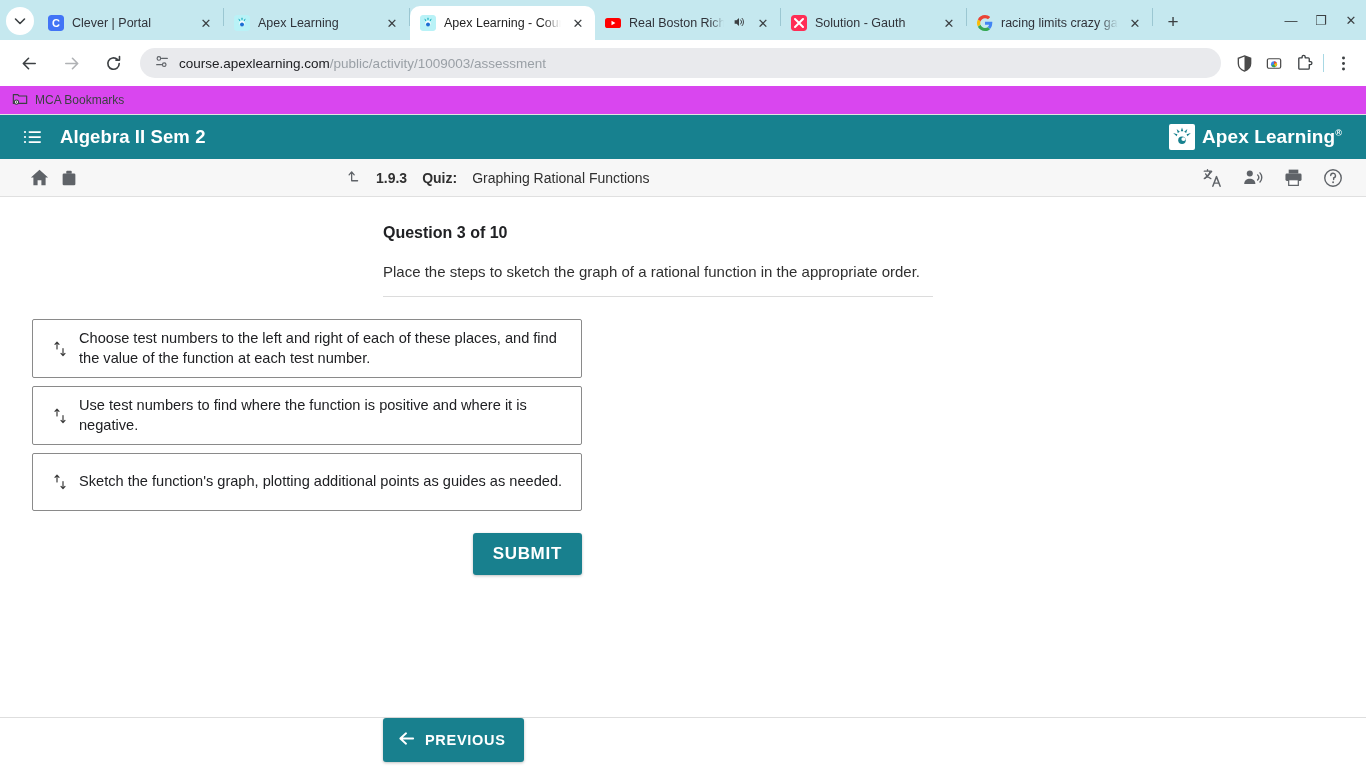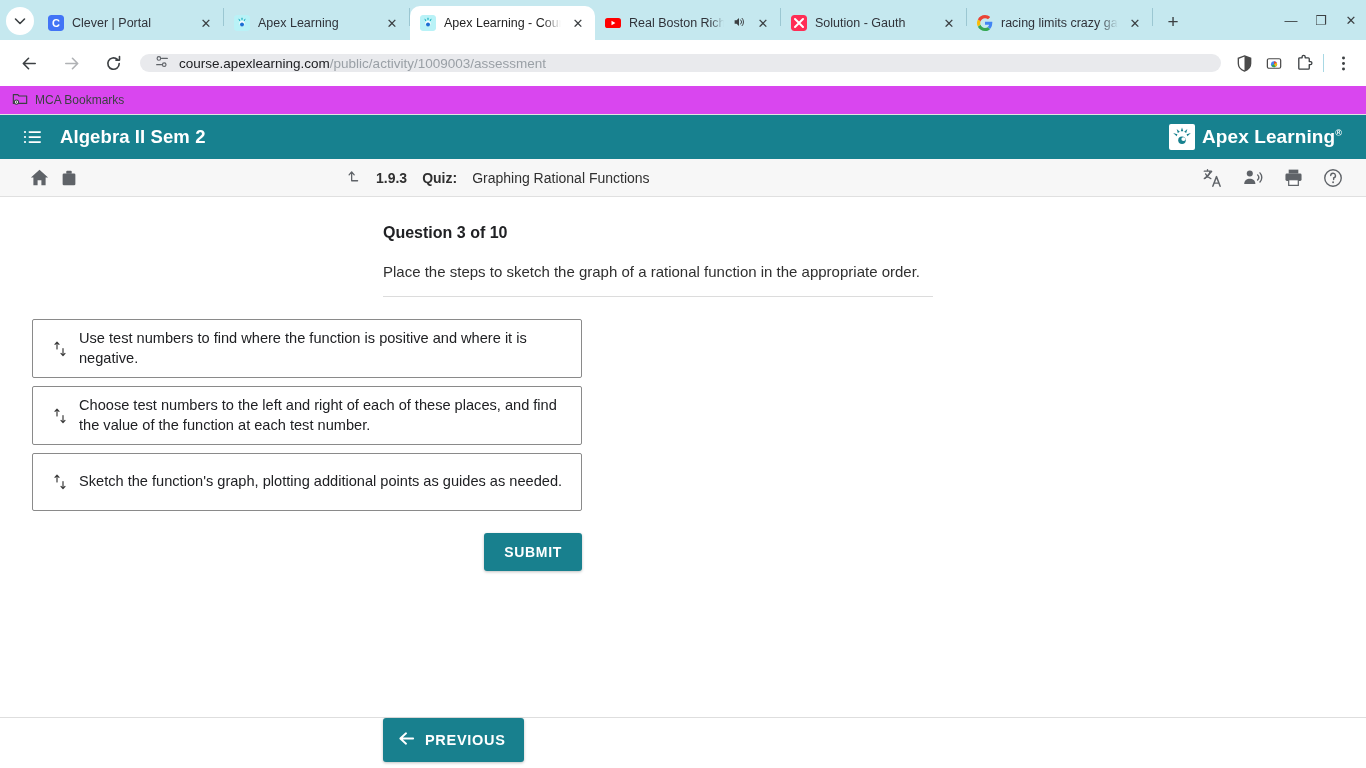--- a/index.html
+++ b/index.html
@@ -76,21 +76,21 @@
   .toolbar {
     height: 46px; background: #ffffff;
     display: flex; align-items: center; gap: 0; padding: 0 8px;
   }
   .navbtn {
     width: 32px; height: 32px; margin: 0 5px;
     display: flex; align-items: center; justify-content: center;
     color: #5a5a5a; cursor: pointer; border-radius: 50%;
   }
   .omnibox {
-    flex: 1 1 auto; height: 18px; background: #e9eaed;
+    flex: 1 1 auto; height: 30px; background: #e9eaed;
     border-radius: 15px; display: flex; align-items: center;
     gap: 9px; padding: 0 14px; margin: 0 8px 0 6px;
     font-size: 13.5px; overflow: hidden; cursor: text;
   }
   .omnibox .url { white-space: nowrap; color: #9aa0a6; }
   .omnibox .url b { color: #202124; font-weight: normal; }
   .tb-icon {
     width: 30px; height: 30px; flex: 0 0 auto;
     display: flex; align-items: center; justify-content: center;
     color: #4a4a4a; cursor: pointer;
@@ -179,21 +179,21 @@
   }
   .option .otext {
     font-size: 14.6px; color: #202124; line-height: 19.5px;
   }
 
   .submit-row { width: 550px; margin-left: 32px; margin-top: 22px;
                 display: flex; justify-content: flex-end; }
   .submit-btn {
     background: #18808e; color: #fff; border: none;
     border-radius: 3px; padding: 11px 20px;
-    font-size: 14px; font-weight: bold; letter-spacing: .7px;
+    font-size: 17px; font-weight: bold; letter-spacing: .7px;
     font-family: "Liberation Sans", sans-serif; cursor: pointer;
     box-shadow: 0 1px 3px rgba(0,0,0,.25);
   }
 
   .footer {
     position: absolute; left: 0; bottom: 0; width: 100%; height: 52px;
     background: #fff; border-top: 1px solid #dedede;
     display: flex; align-items: flex-start;
   }
   .prev-btn {
@@ -489,30 +489,30 @@
       </div>
 
       <div class="options">
         <div class="option">
           <span class="handle">
             <svg width="16" height="20" viewBox="0 0 16 20">
                 <path d="M5 10 V3.4 M3 5.4 L5 3.2 L7 5.4" stroke="#3c3c3c" stroke-width="1.2" fill="none" stroke-linecap="round" stroke-linejoin="round"></path>
                 <path d="M11 9.5 V16.4 M9 14.4 L11 16.6 L13 14.4" stroke="#3c3c3c" stroke-width="1.2" fill="none" stroke-linecap="round" stroke-linejoin="round"></path>
               </svg>
           </span>
-          <span class="otext">Use test numbers to find where the function is positive and where it is negative.</span>
+          <span class="otext">Choose test numbers to the left and right of each of these places, and find the value of the function at each test number.</span>
         </div>
         <div class="option">
           <span class="handle">
             <svg width="16" height="20" viewBox="0 0 16 20">
                 <path d="M5 10 V3.4 M3 5.4 L5 3.2 L7 5.4" stroke="#3c3c3c" stroke-width="1.2" fill="none" stroke-linecap="round" stroke-linejoin="round"></path>
                 <path d="M11 9.5 V16.4 M9 14.4 L11 16.6 L13 14.4" stroke="#3c3c3c" stroke-width="1.2" fill="none" stroke-linecap="round" stroke-linejoin="round"></path>
               </svg>
           </span>
-          <span class="otext">Choose test numbers to the left and right of each of these places, and find the value of the function at each test number.</span>
+          <span class="otext">Use test numbers to find where the function is positive and where it is negative.</span>
         </div>
         <div class="option">
           <span class="handle">
             <svg width="16" height="20" viewBox="0 0 16 20">
                 <path d="M5 10 V3.4 M3 5.4 L5 3.2 L7 5.4" stroke="#3c3c3c" stroke-width="1.2" fill="none" stroke-linecap="round" stroke-linejoin="round"></path>
                 <path d="M11 9.5 V16.4 M9 14.4 L11 16.6 L13 14.4" stroke="#3c3c3c" stroke-width="1.2" fill="none" stroke-linecap="round" stroke-linejoin="round"></path>
               </svg>
           </span>
           <span class="otext">Sketch the function's graph, plotting additional points as guides as needed.</span>
         </div>

